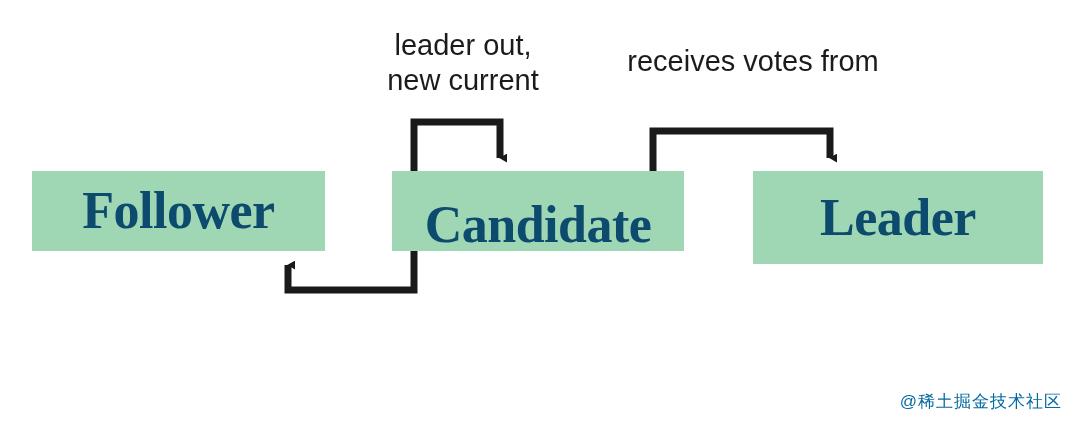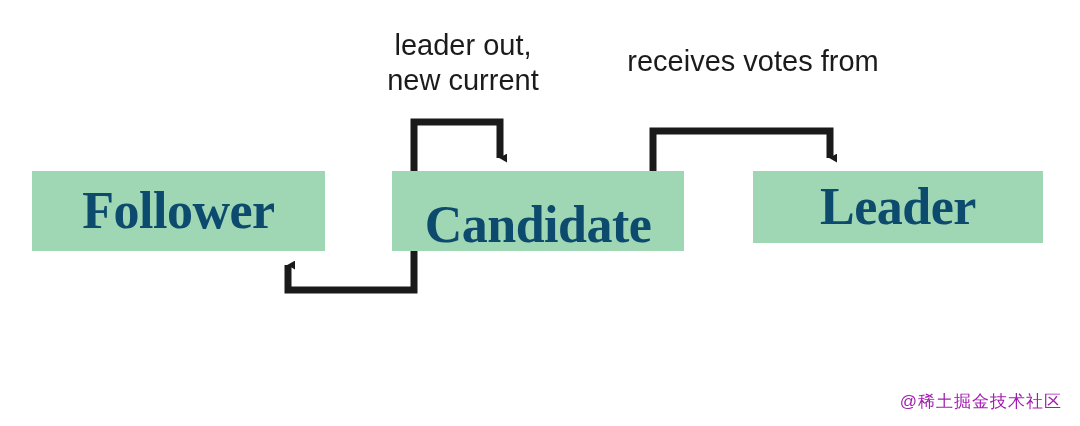--- a/index.html
+++ b/index.html
@@ -33,21 +33,21 @@
     font-weight: bold;
     font-size: 52px;
     letter-spacing: -0.5px;
     color: #0c4a6e;
     line-height: 1;
     white-space: nowrap;
   }
 
   #box-follower  { left: 32px;  top: 171px; width: 293px; height: 80px; }
   #box-candidate { left: 392px; top: 171px; width: 292px; height: 80px; align-items: flex-end; }
-  #box-leader    { left: 753px; top: 171px; width: 290px; height: 72px; }
+  #box-leader    { left: 753px; top: 171px; width: 290px; height: 93px; }
 
   
   .edge-label {
     position: absolute;
     font-family: "Liberation Sans", sans-serif;
     font-size: 29px;
     line-height: 1.22;
     color: #1b1b1b;
     text-align: center;
     white-space: nowrap;
@@ -67,21 +67,21 @@
     pointer-events: none;
   }
 
   
   #watermark {
     position: absolute;
     right: 18px;
     bottom: 13px;
     font-family: "Liberation Sans", sans-serif;
     font-size: 17px;
-    color: #a21caf;
+    color: #0369a1;
     letter-spacing: 1px;
     white-space: nowrap;
   }
 </style>
 </head>
 <body>
 
 <div id="stage">
 
   <svg id="connectors" viewBox="0 0 1080 426">

